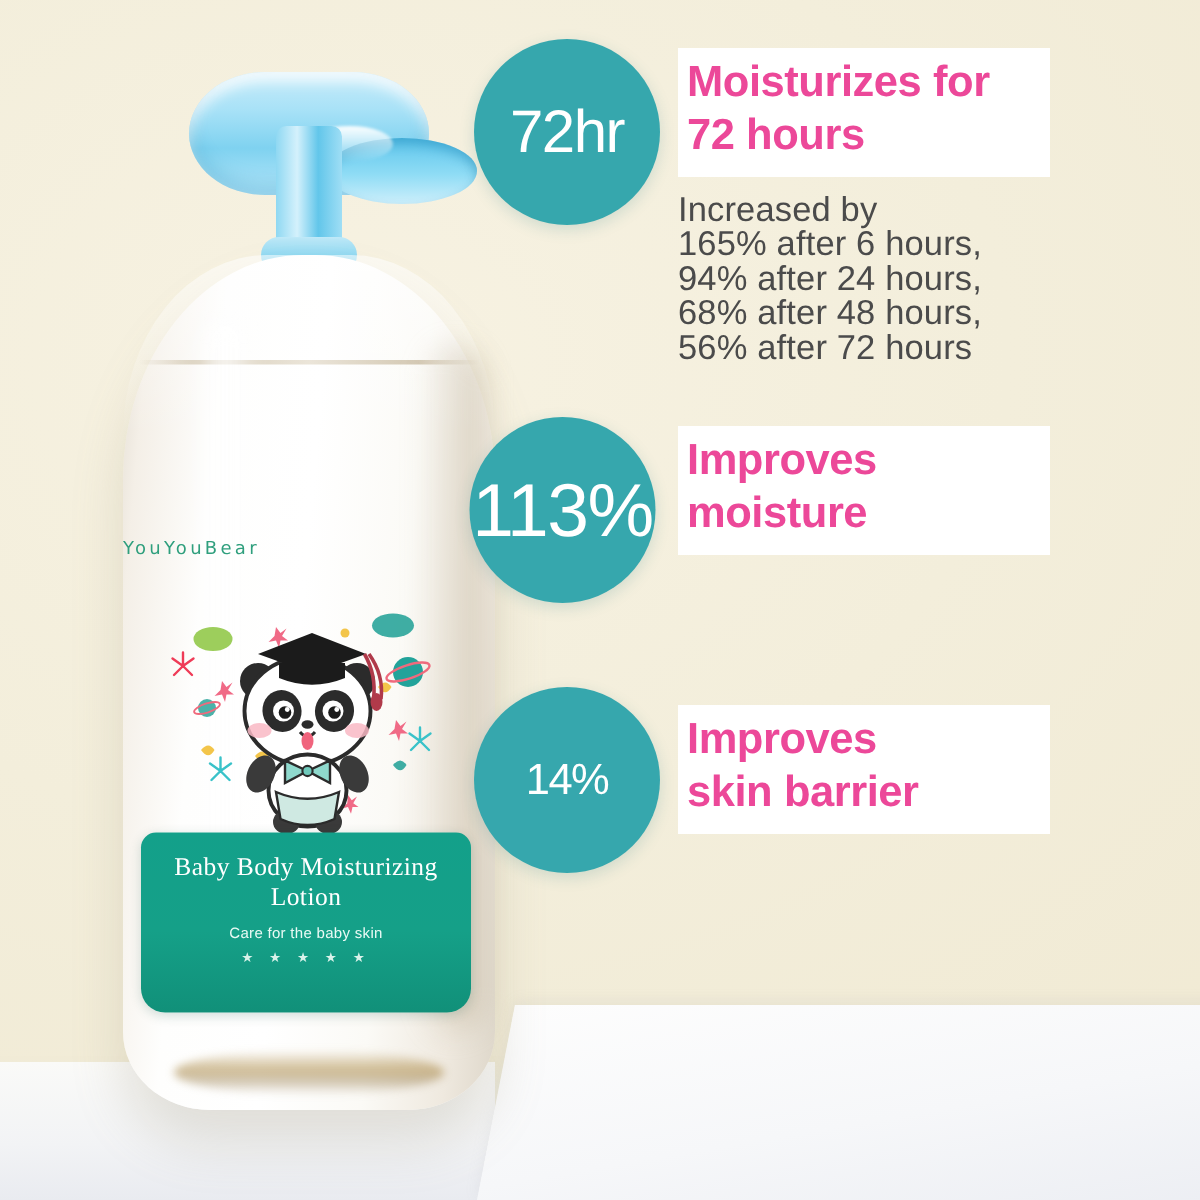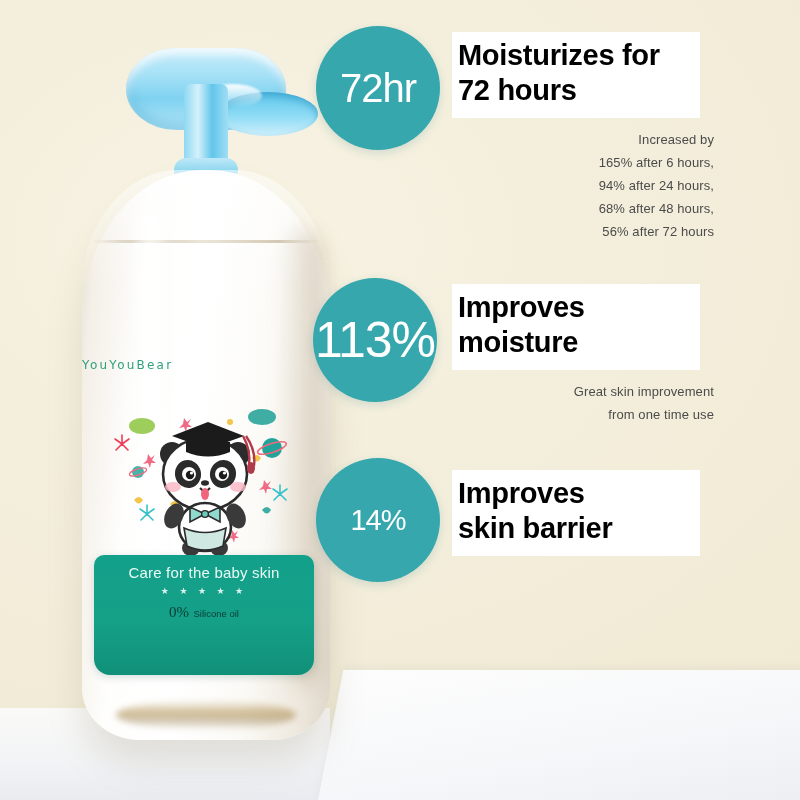--- a/index.html
+++ b/index.html
@@ -120,21 +120,21 @@
     background:linear-gradient(180deg,#13a08a 0%,#15a088 55%,#119079 100%);
     border-radius:10px 10px 16px 16px;
     box-shadow:0 2px 8px rgba(0,70,58,.18);
   }
   .label-title{
     font-family:"Liberation Serif", serif;
     color:#ffffff; text-align:center; font-size:17px; line-height:20px;
     padding-top:13px; letter-spacing:.3px;
   }
   .label-sub{
-    color:#eafaf5; text-align:center; font-size:15px; padding-top:9px; letter-spacing:.2px;
+    color:#eafaf5; text-align:center; font-size:10px; padding-top:9px; letter-spacing:.2px;
   }
   .stars{ text-align:center; color:#d9f2ea; font-size:9px; letter-spacing:4px; padding-top:5px; }
   .label-bottom{ text-align:center; padding-top:7px; color:#083b33; }
   .label-bottom .pct{ font-size:15px; font-family:"Liberation Serif", serif; }
   .label-bottom .sil{ font-size:9.5px; }
 
   
   .circle{
     position:absolute; width:124px; height:124px; border-radius:50%;
     background:#36a7ad;
@@ -155,35 +155,34 @@
   #block-2{ top:284px; }
   #block-3{ top:470px; }
 
   .head-band{
     background:#ffffff;
     padding:6px 10px 10px 6px;
     display:inline-block;
     min-width:248px;
   }
   .head-band h2{
-    color:#000000;
+    color:#ec4899;
     font-size:29px;
     line-height:35px;
     font-weight:700;
     letter-spacing:-.3px;
     white-space:pre-line;
   }
   .desc{
     margin-top:10px;
     color:#4b4b4b;
-    font-size:13px;
+    font-size:23px;
     line-height:23px;
     white-space:pre-line;
     letter-spacing:.1px;
-    text-align:right;
   }
 </style>
 </head>
 <body>
 
 <div class="scene"></div>
 <div class="pedestal-left"></div>
 <div class="pedestal"></div>
 
 <div class="bottle-wrap">
@@ -283,26 +282,24 @@
 
         <g>
           <path d="M93 122 l-15 -7 0 15z" fill="#8fd9cd" stroke="#2b2b2b" stroke-width="1.6"></path>
           <path d="M93 122 l15 -7 0 15z" fill="#8fd9cd" stroke="#2b2b2b" stroke-width="1.6"></path>
           <circle cx="93" cy="122" r="3.4" fill="#6fc9bb" stroke="#2b2b2b" stroke-width="1.4"></circle>
         </g>
       </svg>
     </div>
 
     <div class="label-green">
+      <div class="label-title">Baby Body
+Moisturizing Lotion</div>
       <div class="label-sub">Care for the baby skin</div>
       <div class="stars">★ ★ ★ ★ ★</div>
-      <div class="label-bottom">
-        <span class="pct">0%</span>
-        <span class="sil">Silicone oil</span>
-      </div>
     </div>
   </div>
 </div>
 
 <div class="circle" id="circle-1">
   <span>72hr</span>
 </div>
 <div class="circle" id="circle-2">
   <span>113%</span>
 </div>
@@ -320,22 +317,20 @@
 94% after 24 hours,
 68% after 48 hours,
 56% after 72 hours</div>
 </div>
 
 <div class="block" id="block-2">
   <div class="head-band">
     <h2>Improves
 moisture</h2>
   </div>
-  <div class="desc">Great skin improvement
-from one time use</div>
 </div>
 
 <div class="block" id="block-3">
   <div class="head-band">
     <h2>Improves
 skin barrier</h2>
   </div>
 </div>
 
 </body></html>

